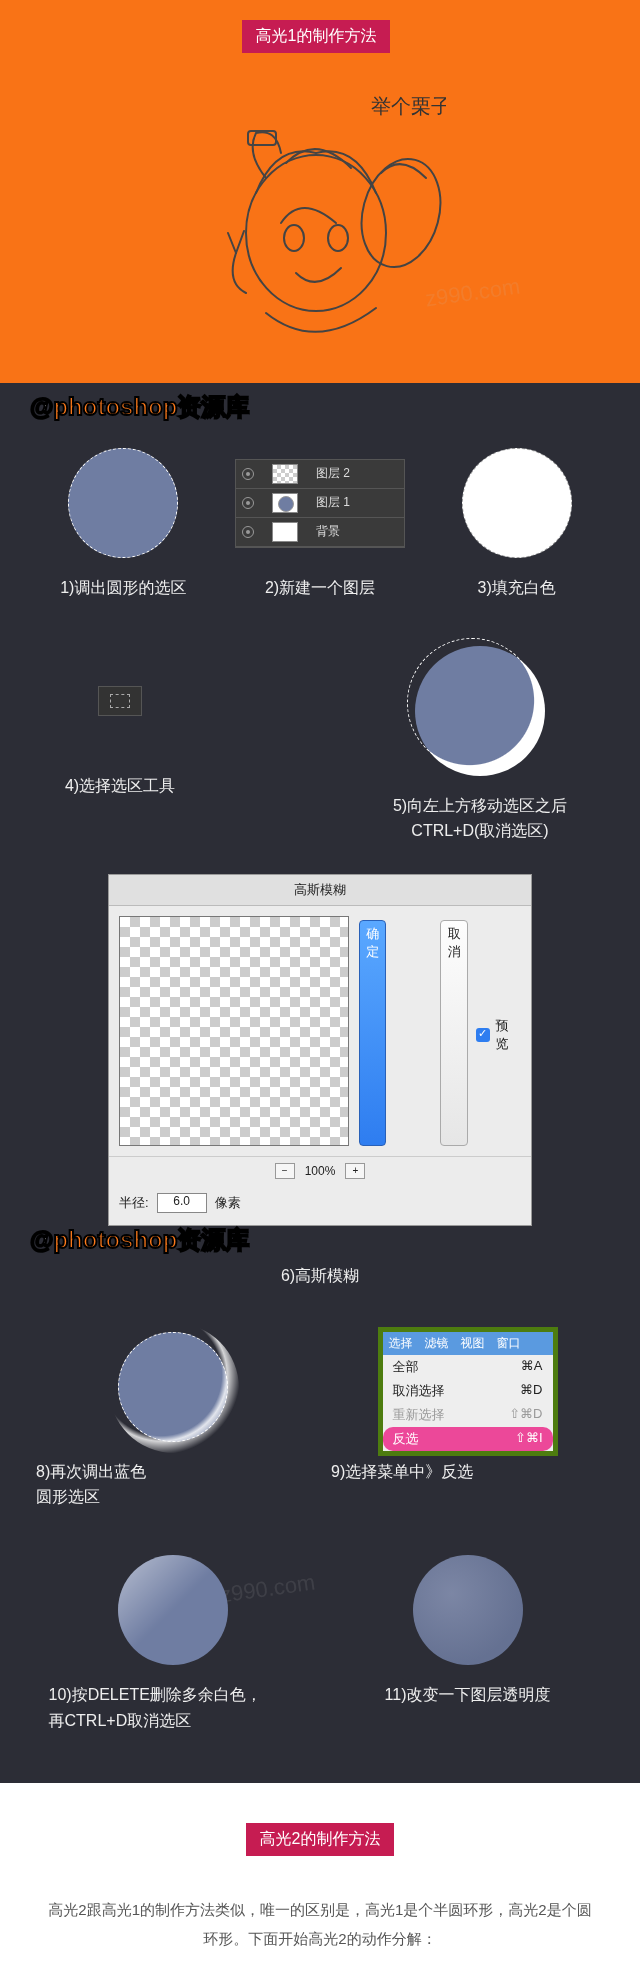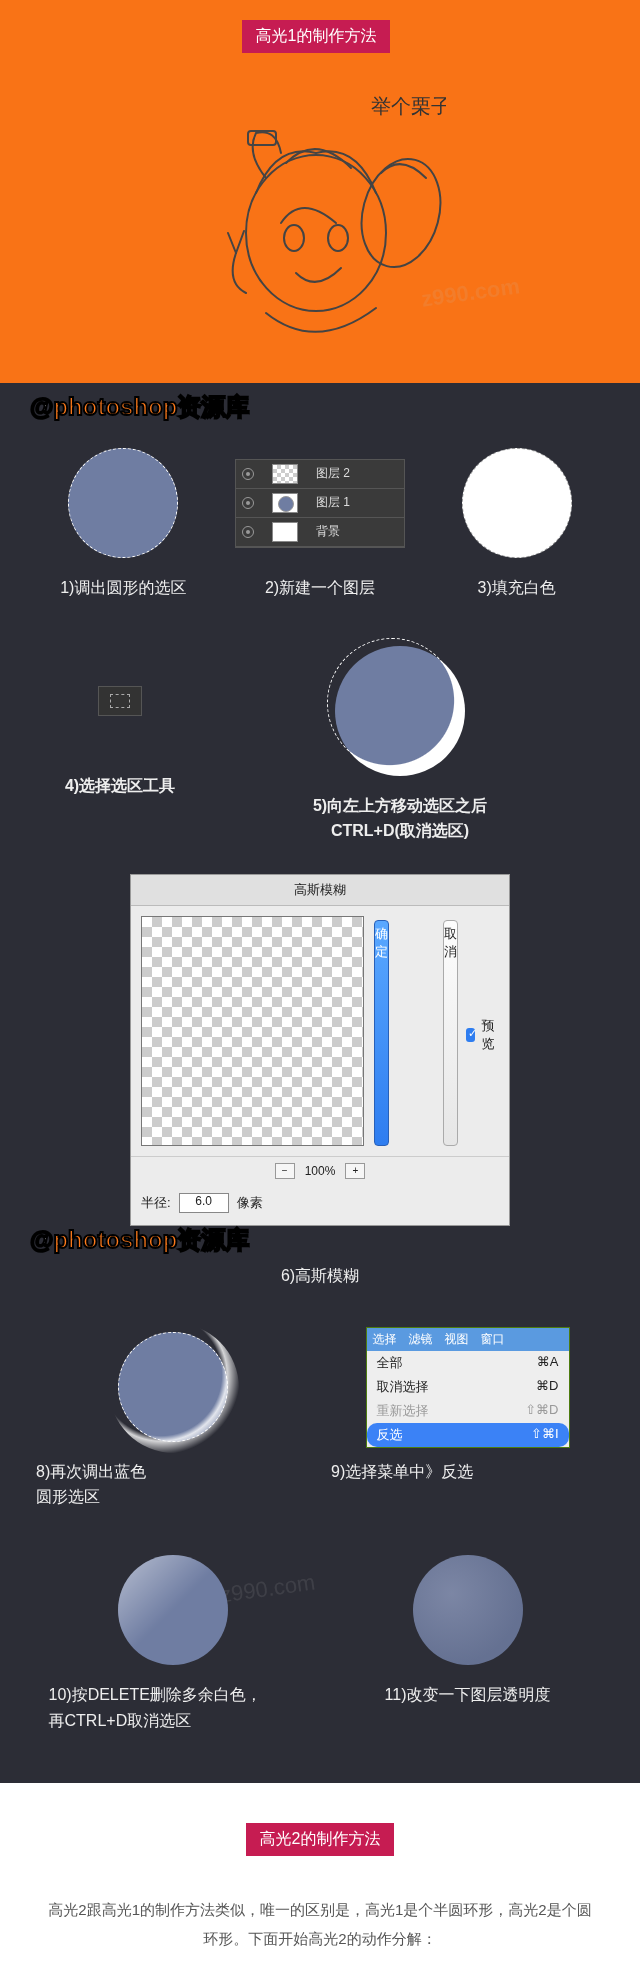--- a/index.html
+++ b/index.html
@@ -91,21 +91,21 @@
     display: flex; align-items: center; justify-content: center;
   }
   .sel-tool-inner { width: 20px; height: 14px; border: 1px dashed #aaa; }
   .crescent-box { position: relative; width: 130px; height: 130px; }
   .dashed-offset { position:absolute; width:130px; height:130px; border-radius:50%; border:1.5px dashed #fff; top:-8px; left:-8px; }
   .crescent-white {
     position:absolute; width:130px; height:130px; border-radius:50%;
     background: radial-gradient(circle at 42% 42%, #6f7da2 60%, #fff 61%);
   }
   .dialog {
-    width: 380px; margin: 30px auto -10px auto; background: #ececec;
+    width: 424px; margin: 30px auto -10px auto; background: #ececec;
     border: 1px solid #999; font-size: 13px; color: #222;
     position: relative; z-index: 1;
   }
   .dialog-title { background: #e0e0e0; padding: 6px 0; text-align: center; border-bottom: 1px solid #bbb; font-size: 13px; }
   .dialog-body { display: flex; padding: 10px; gap: 10px; }
   .preview {
     width: 230px; height: 230px;
     background: repeating-conic-gradient(#ccc 0 25%, #fff 0 50%) 0 0/20px 20px;
     border: 1px solid #777;
   }
@@ -123,26 +123,26 @@
   .glow-circle {
     width: 110px; height: 110px; border-radius: 50%;
     background: #6f7da2; position: relative;
   }
   .glow-circle::after {
     content:""; position:absolute; width:130px; height:130px; border-radius:50%;
     top:-10px; left:-10px;
     background: radial-gradient(circle at 40% 40%, rgba(255,255,255,0) 55%, rgba(255,255,255,0.8) 60%, rgba(255,255,255,0) 72%);
   }
   .menu {
-    width: 204px; background: #eee; color:#222; font-size:13px; border:1px solid #4d7c0f;
+    width: 180px; background: #eee; color:#222; font-size:13px; border:5px solid #4d7c0f;
   }
   .menu-head { background:#5a9ae0; color:#fff; display:flex; padding:3px 6px; gap:12px; font-size:12px; }
   .menu-row { display:flex; justify-content:space-between; padding:3px 10px; }
   .menu-row.dis { color:#999; }
-  .menu-row.hl { background:#3b82f6; color:#fff;border-radius:10px; }
+  .menu-row.hl { background:#ec4899; color:#fff;border-radius:10px; }
   .step-circle-trans {
     width:110px; height:110px; border-radius:50%;
     background: #6f7da2; position:relative;
   }
   .step-circle-trans::after{
     content:""; position:absolute; inset:0; border-radius:50%;
     background: linear-gradient(135deg, rgba(255,255,255,0.5), rgba(255,255,255,0) 50%);
   }
   .blue-circle-solid { width:110px; height:110px; border-radius:50%; background:#6f7da2; }
   .white-caption { font-size:16px; color:#eee; line-height:1.6; margin-top:12px; text-align:left; padding: 0 6px; }
@@ -217,21 +217,21 @@
         <div class="caption">2)新建一个图层</div>
       </div>
       <div class="cell">
         <div class="cell-img">
             <div class="white-circle"></div>
           </div>
         <div class="caption">3)填充白色</div>
       </div>
     </div>
 
-    <div class="row" style="margin-top:40px; justify-content:flex-start; gap:60px;font-weight:bold;">
+    <div class="row" style="margin-top:40px; justify-content:space-between; gap:60px;">
       <div class="wm-faint" style="top:280px; right:120px;">z990.com</div>
       <div class="cell" style="flex:0 0 180px;">
         <div class="cell-img">
             <div class="sel-tool">
               <div class="sel-tool-inner"></div>
             </div>
           </div>
         <div class="caption">4)选择选区工具</div>
       </div>
       <div class="cell" style="flex:0 0 260px;">

